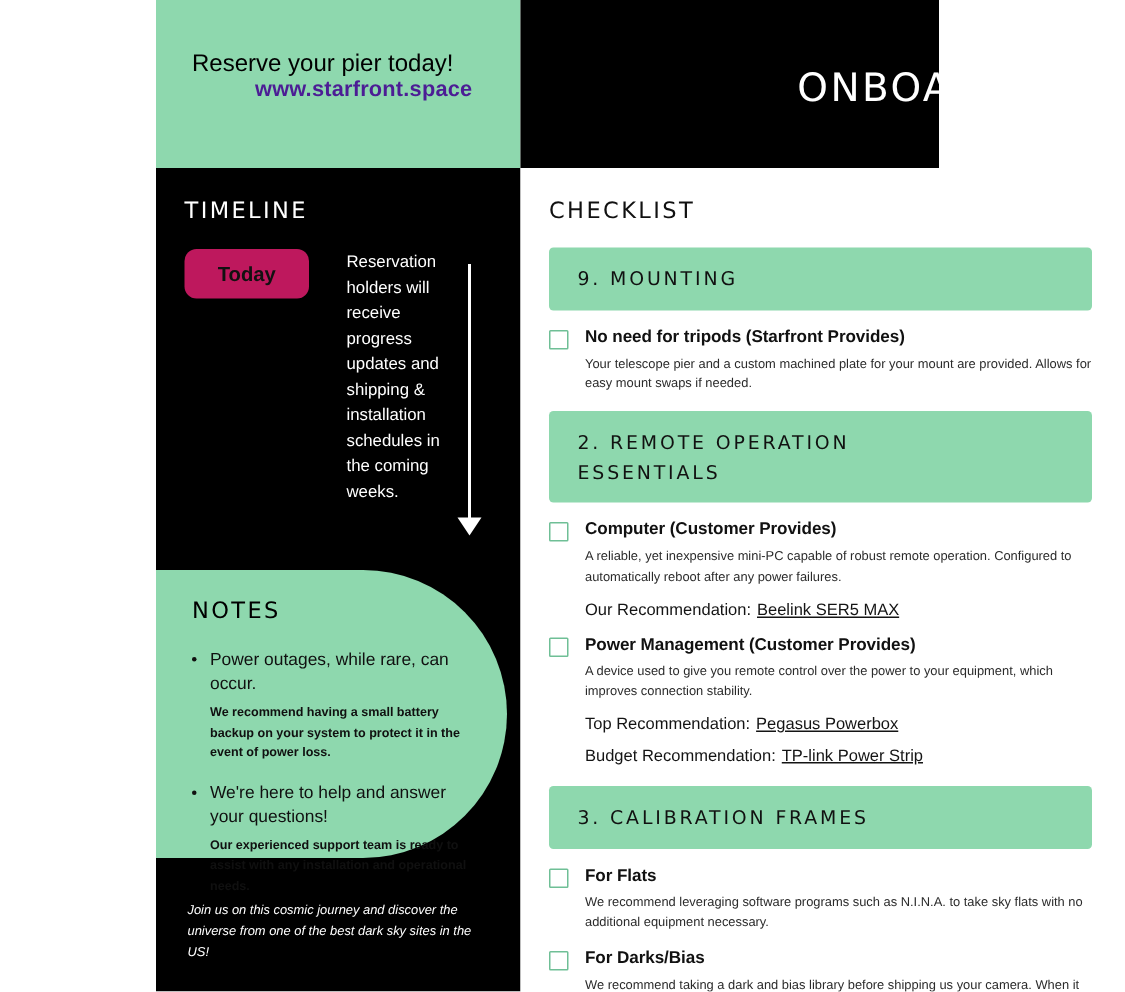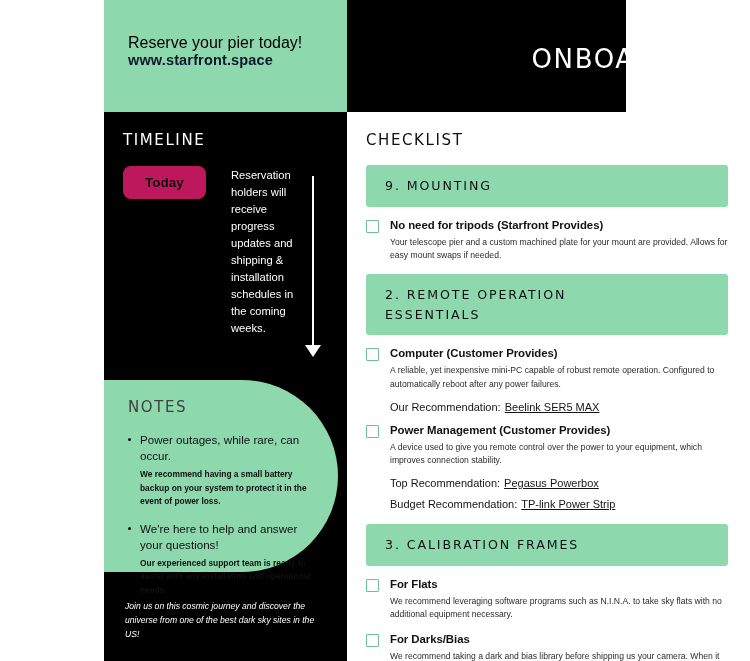--- a/index.html
+++ b/index.html
@@ -25,22 +25,23 @@
   .hero-green {
     position: absolute;
     left: 0; top: 0;
     width: 243px; height: 112px;
     background: #8ED8AE;
     padding: 34px 0 0 24px;
   }
   .hero-line2 {
     font-size: 14.5px;
     font-weight: 700;
-    color: #0f172a;
+    color: #4c1d95;
     letter-spacing: .15px;
+    margin-left: 42px;
   }
 
   .timeline-wrap {
     position: absolute;
     left: 0; top: 112px;
     width: 207px;
   }
   .sec-title {
     font-size: 15px;
     font-weight: 400;
@@ -95,21 +96,21 @@
   .notes {
     position: absolute;
     left: 0; top: 380px;
     width: 234px; height: 192px;
     background: #8ED8AE;
     border-radius: 0 96px 96px 0;
     padding: 18px 0 0 24px;
   }
   .notes-title {
     font-size: 15px;
-    color: #404040;
+    color: #000000;
     letter-spacing: 1.6px;
     font-family: "DejaVu Sans", sans-serif;
     margin-bottom: 16px;
   }
   .note-item { margin-bottom: 12px; padding-right: 22px; }
   .note-head {
     font-size: 11.6px;
     color: #101010;
     line-height: 1.42;
     position: relative;

